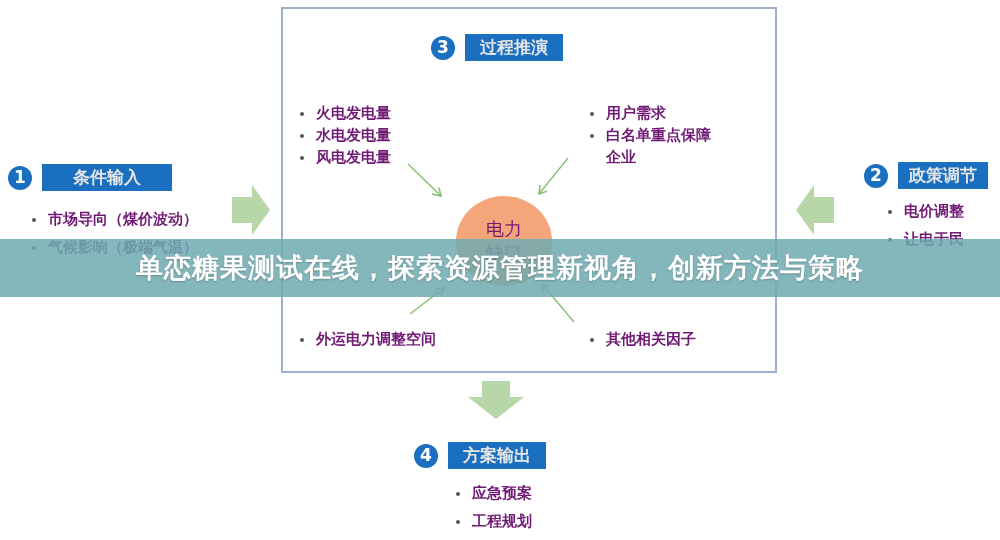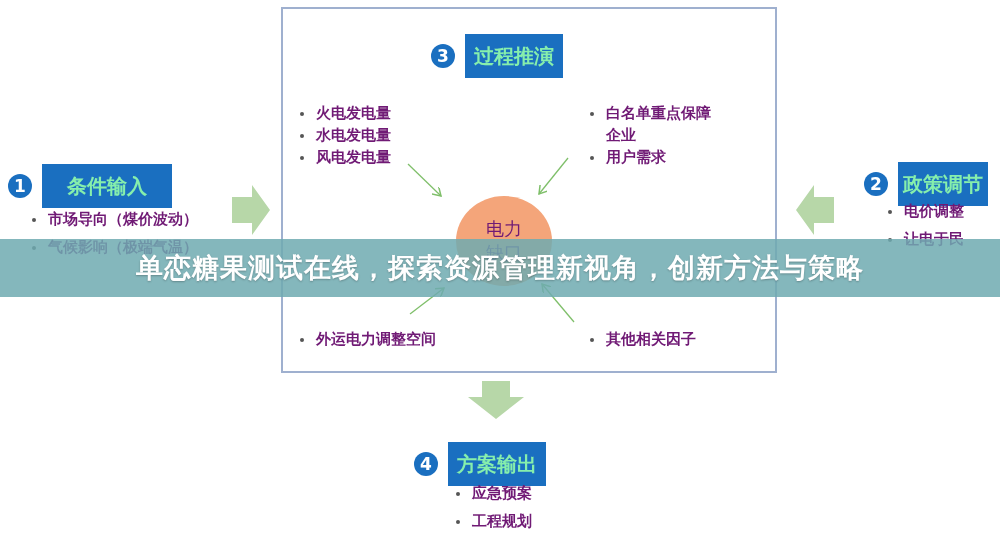--- a/index.html
+++ b/index.html
@@ -12,22 +12,22 @@
     }
 
     .step-head { position: absolute; display: flex; align-items: center; }
     .num-circle {
       width: 24px; height: 24px; border-radius: 50%;
       background: #1a6fc0; color: #ffffff;
       font-family: "DejaVu Sans", sans-serif; font-weight: bold; font-size: 17px;
       display: flex; align-items: center; justify-content: center; line-height: 1;
     }
     .step-label {
-      background: #1a6fc0; color: #86efac; font-weight: bold; font-size: 20px;
-      height: 44px; display: flex; align-items: center; justify-content: center;
+      background: #1a6fc0; color: #e5e5e5; font-weight: bold; font-size: 17px;
+      height: 27px; display: flex; align-items: center; justify-content: center;
       margin-left: 10px;
     }
 
     .bullets { position: absolute; list-style: none; font-weight: bold; font-size: 15px; color: #701a75; }
     .bullets li { position: relative; padding-left: 20px; line-height: 22px; }
     .bullets li::before {
       content: ""; position: absolute; left: 4px; top: 10px;
       width: 4px; height: 4px; border-radius: 50%; background: #555555;
     }
     .bullets li .cont { display: block; }
@@ -89,25 +89,25 @@
   <div class="step-label" style="width:98px;">过程推演</div>
 </div>
 
 <ul class="bullets" style="left:296px; top:102px;">
   <li>火电发电量</li>
   <li>水电发电量</li>
   <li>风电发电量</li>
 </ul>
 
 <ul class="bullets" style="left:586px; top:102px;">
+  <li>用户需求</li>
   <li>
     <span>白名单重点保障</span>
     <span class="cont">企业</span>
   </li>
-  <li>用户需求</li>
 </ul>
 
 <ul class="bullets" style="left:296px; top:328px;">
   <li>外运电力调整空间</li>
 </ul>
 
 <ul class="bullets" style="left:586px; top:328px;">
   <li>其他相关因子</li>
 </ul>
 

